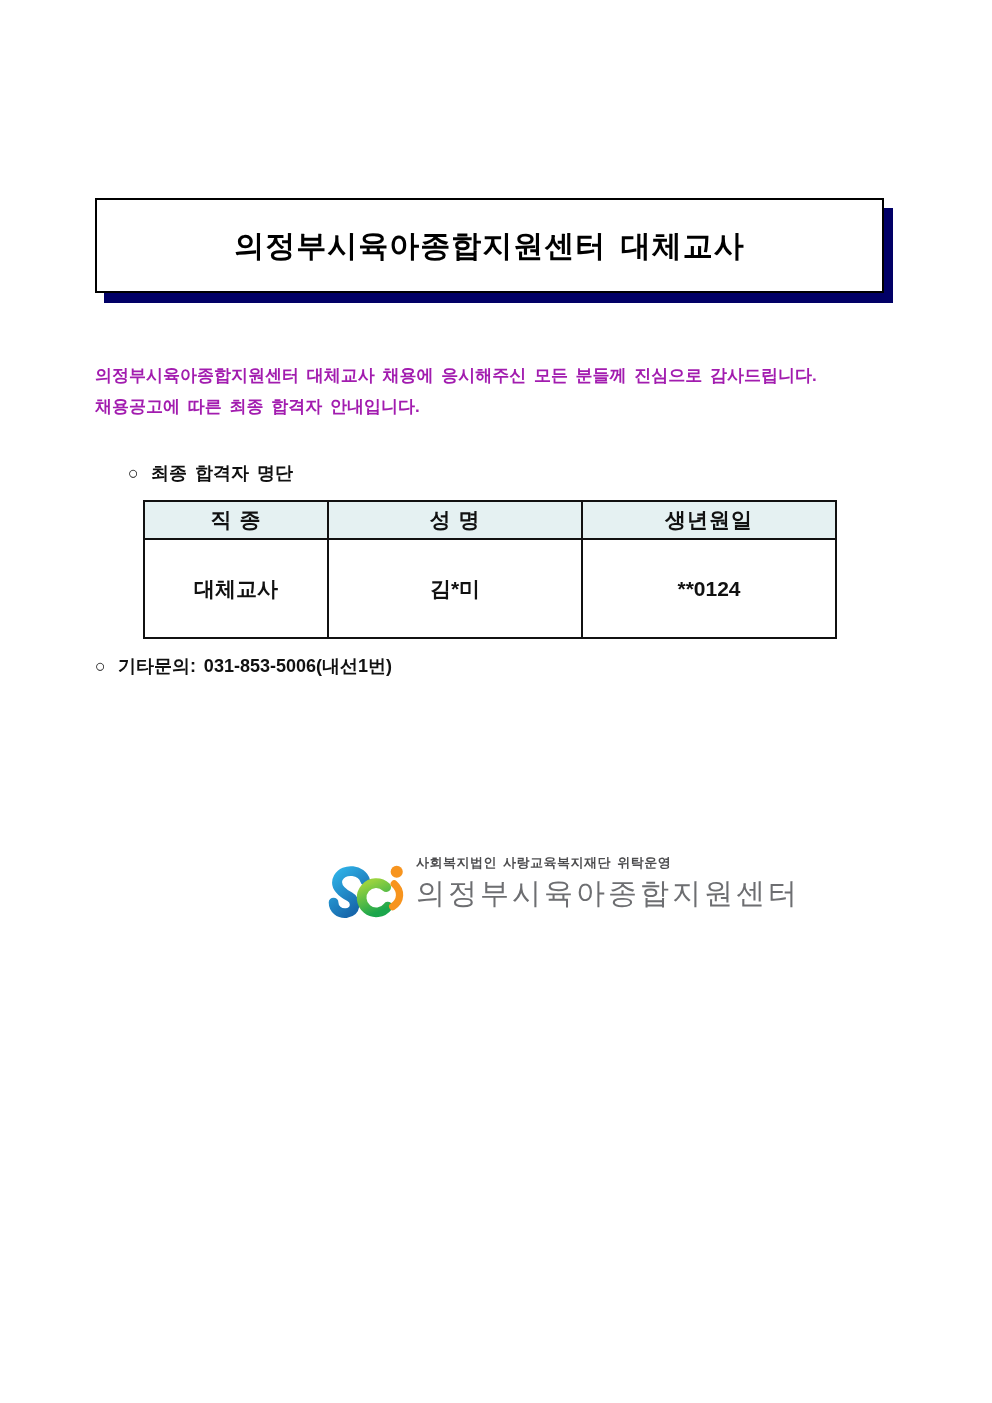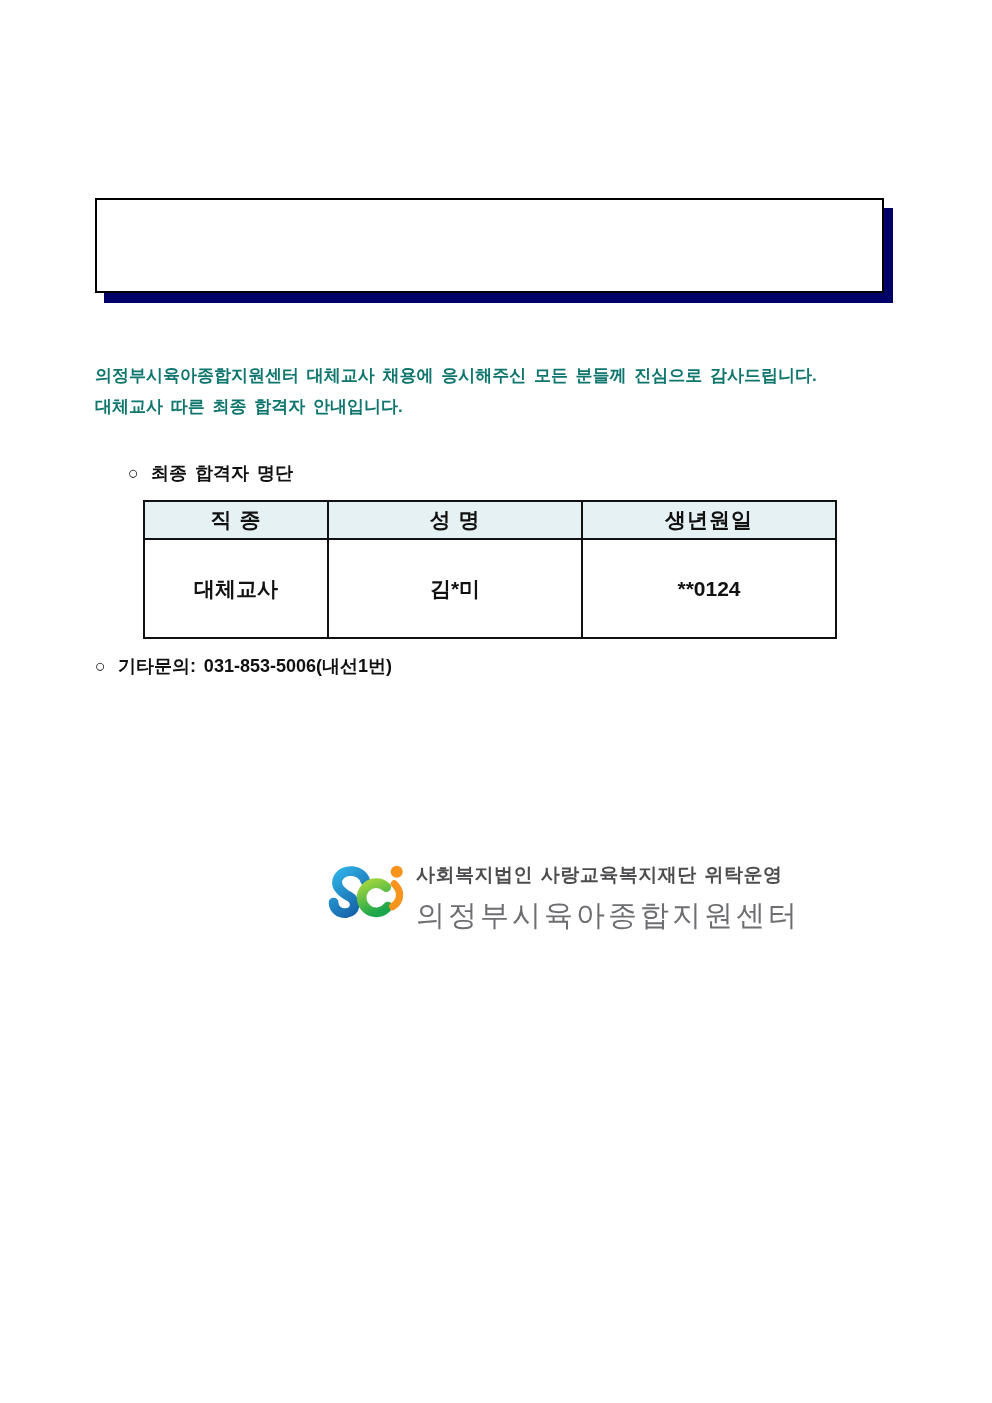--- a/index.html
+++ b/index.html
@@ -27,21 +27,21 @@
   }
   .title-line {
     font-size:30px; font-weight:bold; color:#000000;
     line-height:41px; letter-spacing:1px; word-spacing:5px;
     white-space:nowrap;
   }
 
   
   .intro {
     position:absolute; left:95px; top:360px; width:760px;
-    font-size:17px; font-weight:bold; color:#0f766e;
+    font-size:17px; font-weight:bold; color:#a21caf;
     line-height:31px; word-spacing:3px;
   }
 
   
   .bullet-line {
     position:absolute; left:95px;
     font-size:18px; font-weight:bold; color:#111111;
     word-spacing:3px; white-space:nowrap;
   }
   .bullet-line .bullet { font-weight:normal; margin-right:12px; font-size:18px; }
@@ -68,40 +68,40 @@
   .result-table td { height:99px; background:#ffffff; }
 
   
   .footer-logo {
     position:absolute; left:328px; top:854px;
     display:flex; align-items:flex-start;
   }
   .logo-mark { width:84px; height:68px; margin-top:4px; }
   .logo-text { margin-left:4px; }
   .logo-tagline {
-    font-size:19px; font-weight:bold; color:#4d4d4f;
+    font-size:13px; font-weight:bold; color:#4d4d4f;
     letter-spacing:0.5px; word-spacing:2px; white-space:nowrap;
-    margin-top:8px;
   }
   .logo-org {
     font-size:29px; color:#6d6e71; letter-spacing:3px;
-    white-space:nowrap; margin-top:8px; font-weight:500;
+    white-space:nowrap; margin-top:2px; font-weight:500;
   }
 </style>
 </head>
 <body>
 
 <div class="page">
 
   <div class="title-box">
+    <div class="title-line">의정부시육아종합지원센터 대체교사</div>
   </div>
 
   <div class="intro">
     <div>의정부시육아종합지원센터 대체교사 채용에 응시해주신 모든 분들께 진심으로 감사드립니다.</div>
-    <div>대체교사 따른 최종 합격자 안내입니다.</div>
+    <div>채용공고에 따른 최종 합격자 안내입니다.</div>
   </div>
 
   <div class="bullet-line heading-list">
     <span class="bullet">○</span><span>최종 합격자 명단</span>
   </div>
 
   <table class="result-table">
     <colgroup>
       <col style="width:184px">
       <col style="width:254px">

